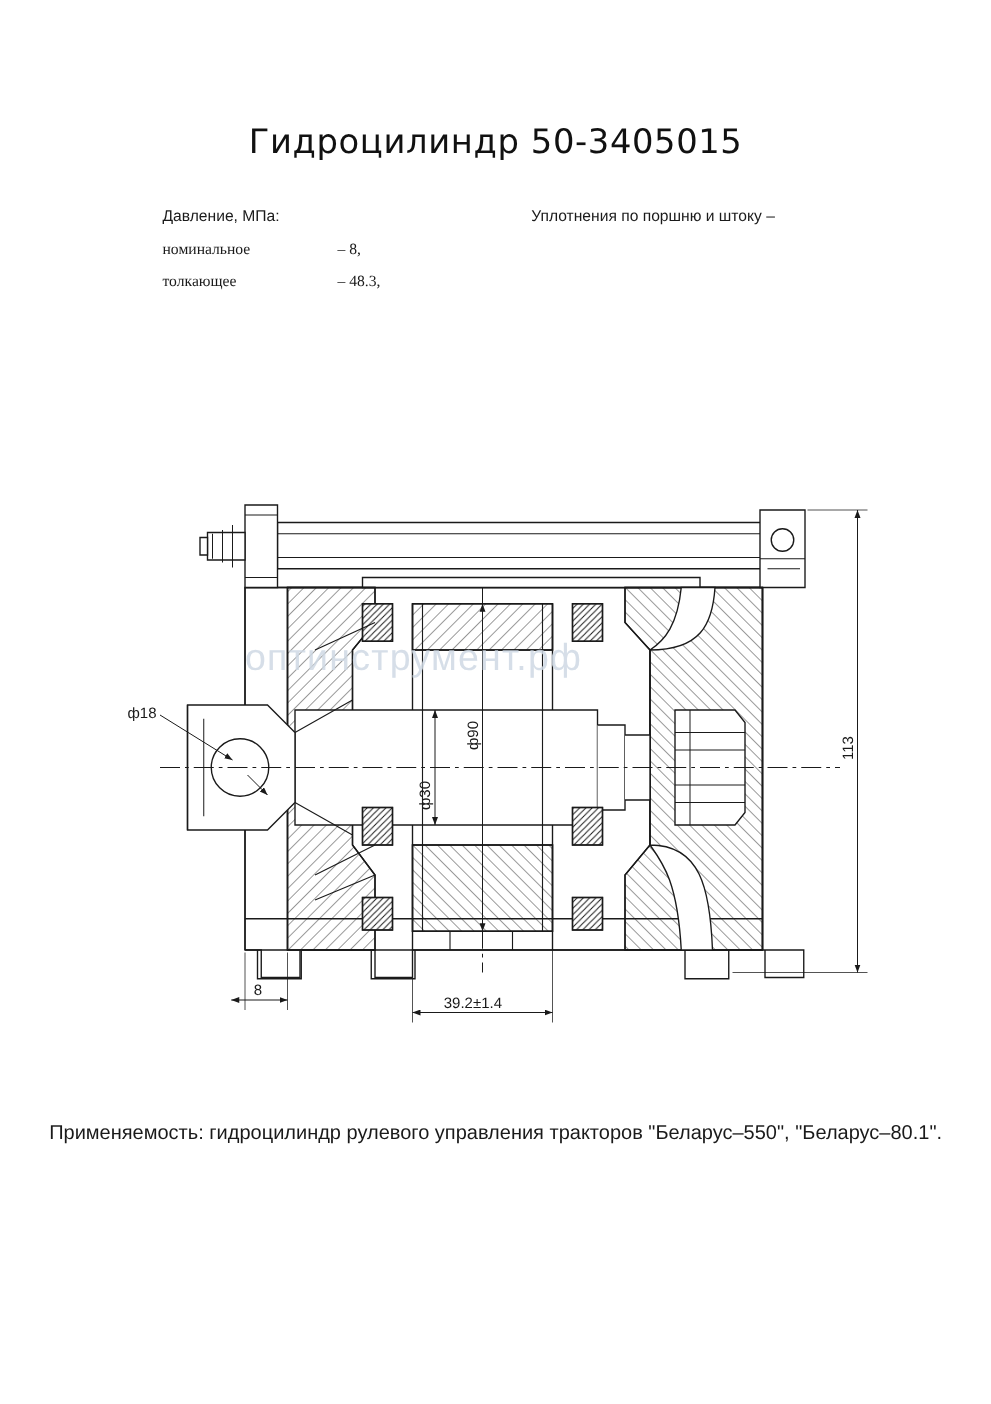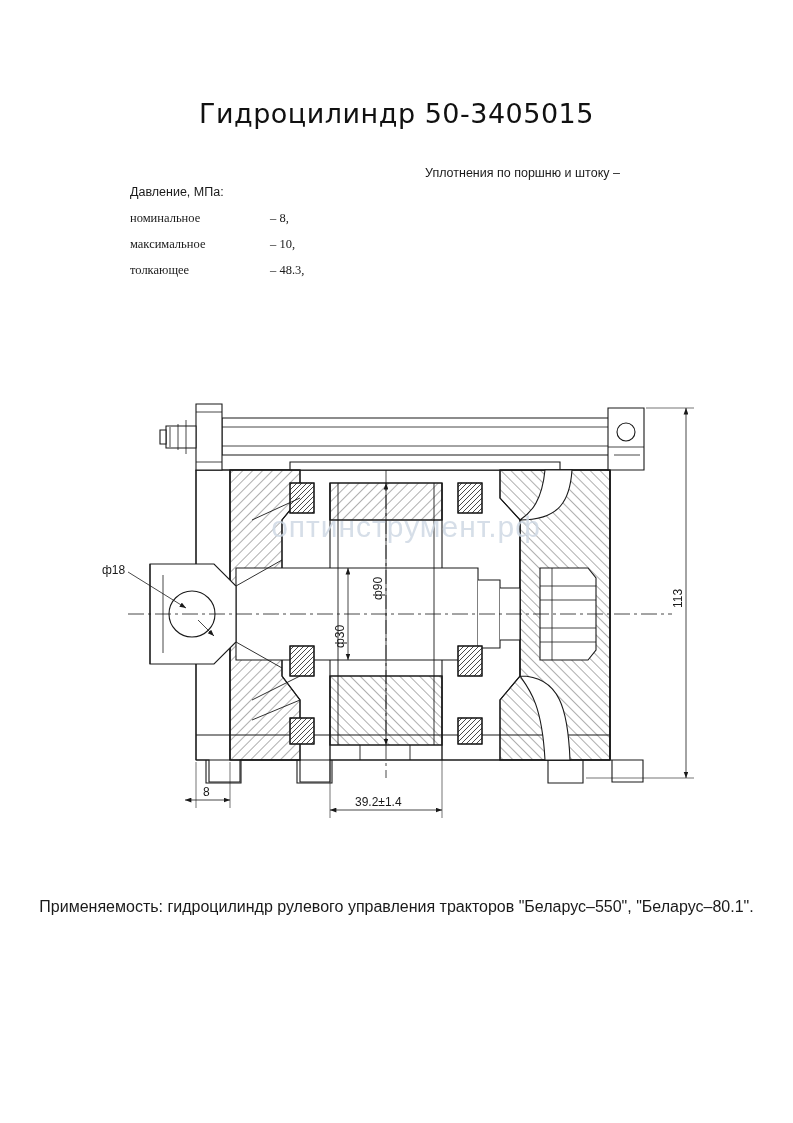--- a/index.html
+++ b/index.html
@@ -32,21 +32,20 @@
     font-family: "DejaVu Sans", sans-serif;
     color: #111;
   }
   .spec-left {
     position: absolute;
     left: 130px;
     top: 160px;
     width: 280px;
     font-size: 12.5px;
     line-height: 26px;
-    margin-top: 19px;
   }
   .spec-right {
     position: absolute;
     left: 425px;
     top: 160px;
     width: 330px;
     font-size: 12.5px;
     line-height: 26px;
   }
   .spec-row {
@@ -77,21 +76,20 @@
     top: 898px;
     width: 793px;
     text-align: center;
     font-size: 16px;
   }
   .watermark {
     position: absolute;
     left: 196px;
     top: 510px;
     width: 420px;
-    text-align: center;
     font-size: 30px;
     color: #cfd9e4;
     opacity: 0.85;
     letter-spacing: 1px;
     pointer-events: none;
     font-family: "Liberation Sans", sans-serif;
   }
   svg.drawing {
     position: absolute;
     left: 0;
@@ -110,24 +108,20 @@
 
 <div class="page">
 
   <div class="title">Гидроцилиндр 50-3405015</div>
 
   <div class="spec-left">
     <div class="spec-head">Давление, МПа:</div>
     <div class="spec-row">
       <span class="k">номинальное</span>
       <span class="v">– 8,</span>
-    </div>
-    <div class="spec-row">
-      <span class="k">максимальное</span>
-      <span class="v">– 10,</span>
     </div>
     <div class="spec-row">
       <span class="k">толкающее</span>
       <span class="v">– 48.3,</span>
     </div>
   </div>
 
   <div class="spec-right">
     <div class="rline">Уплотнения по поршню и штоку –</div>
   </div>

